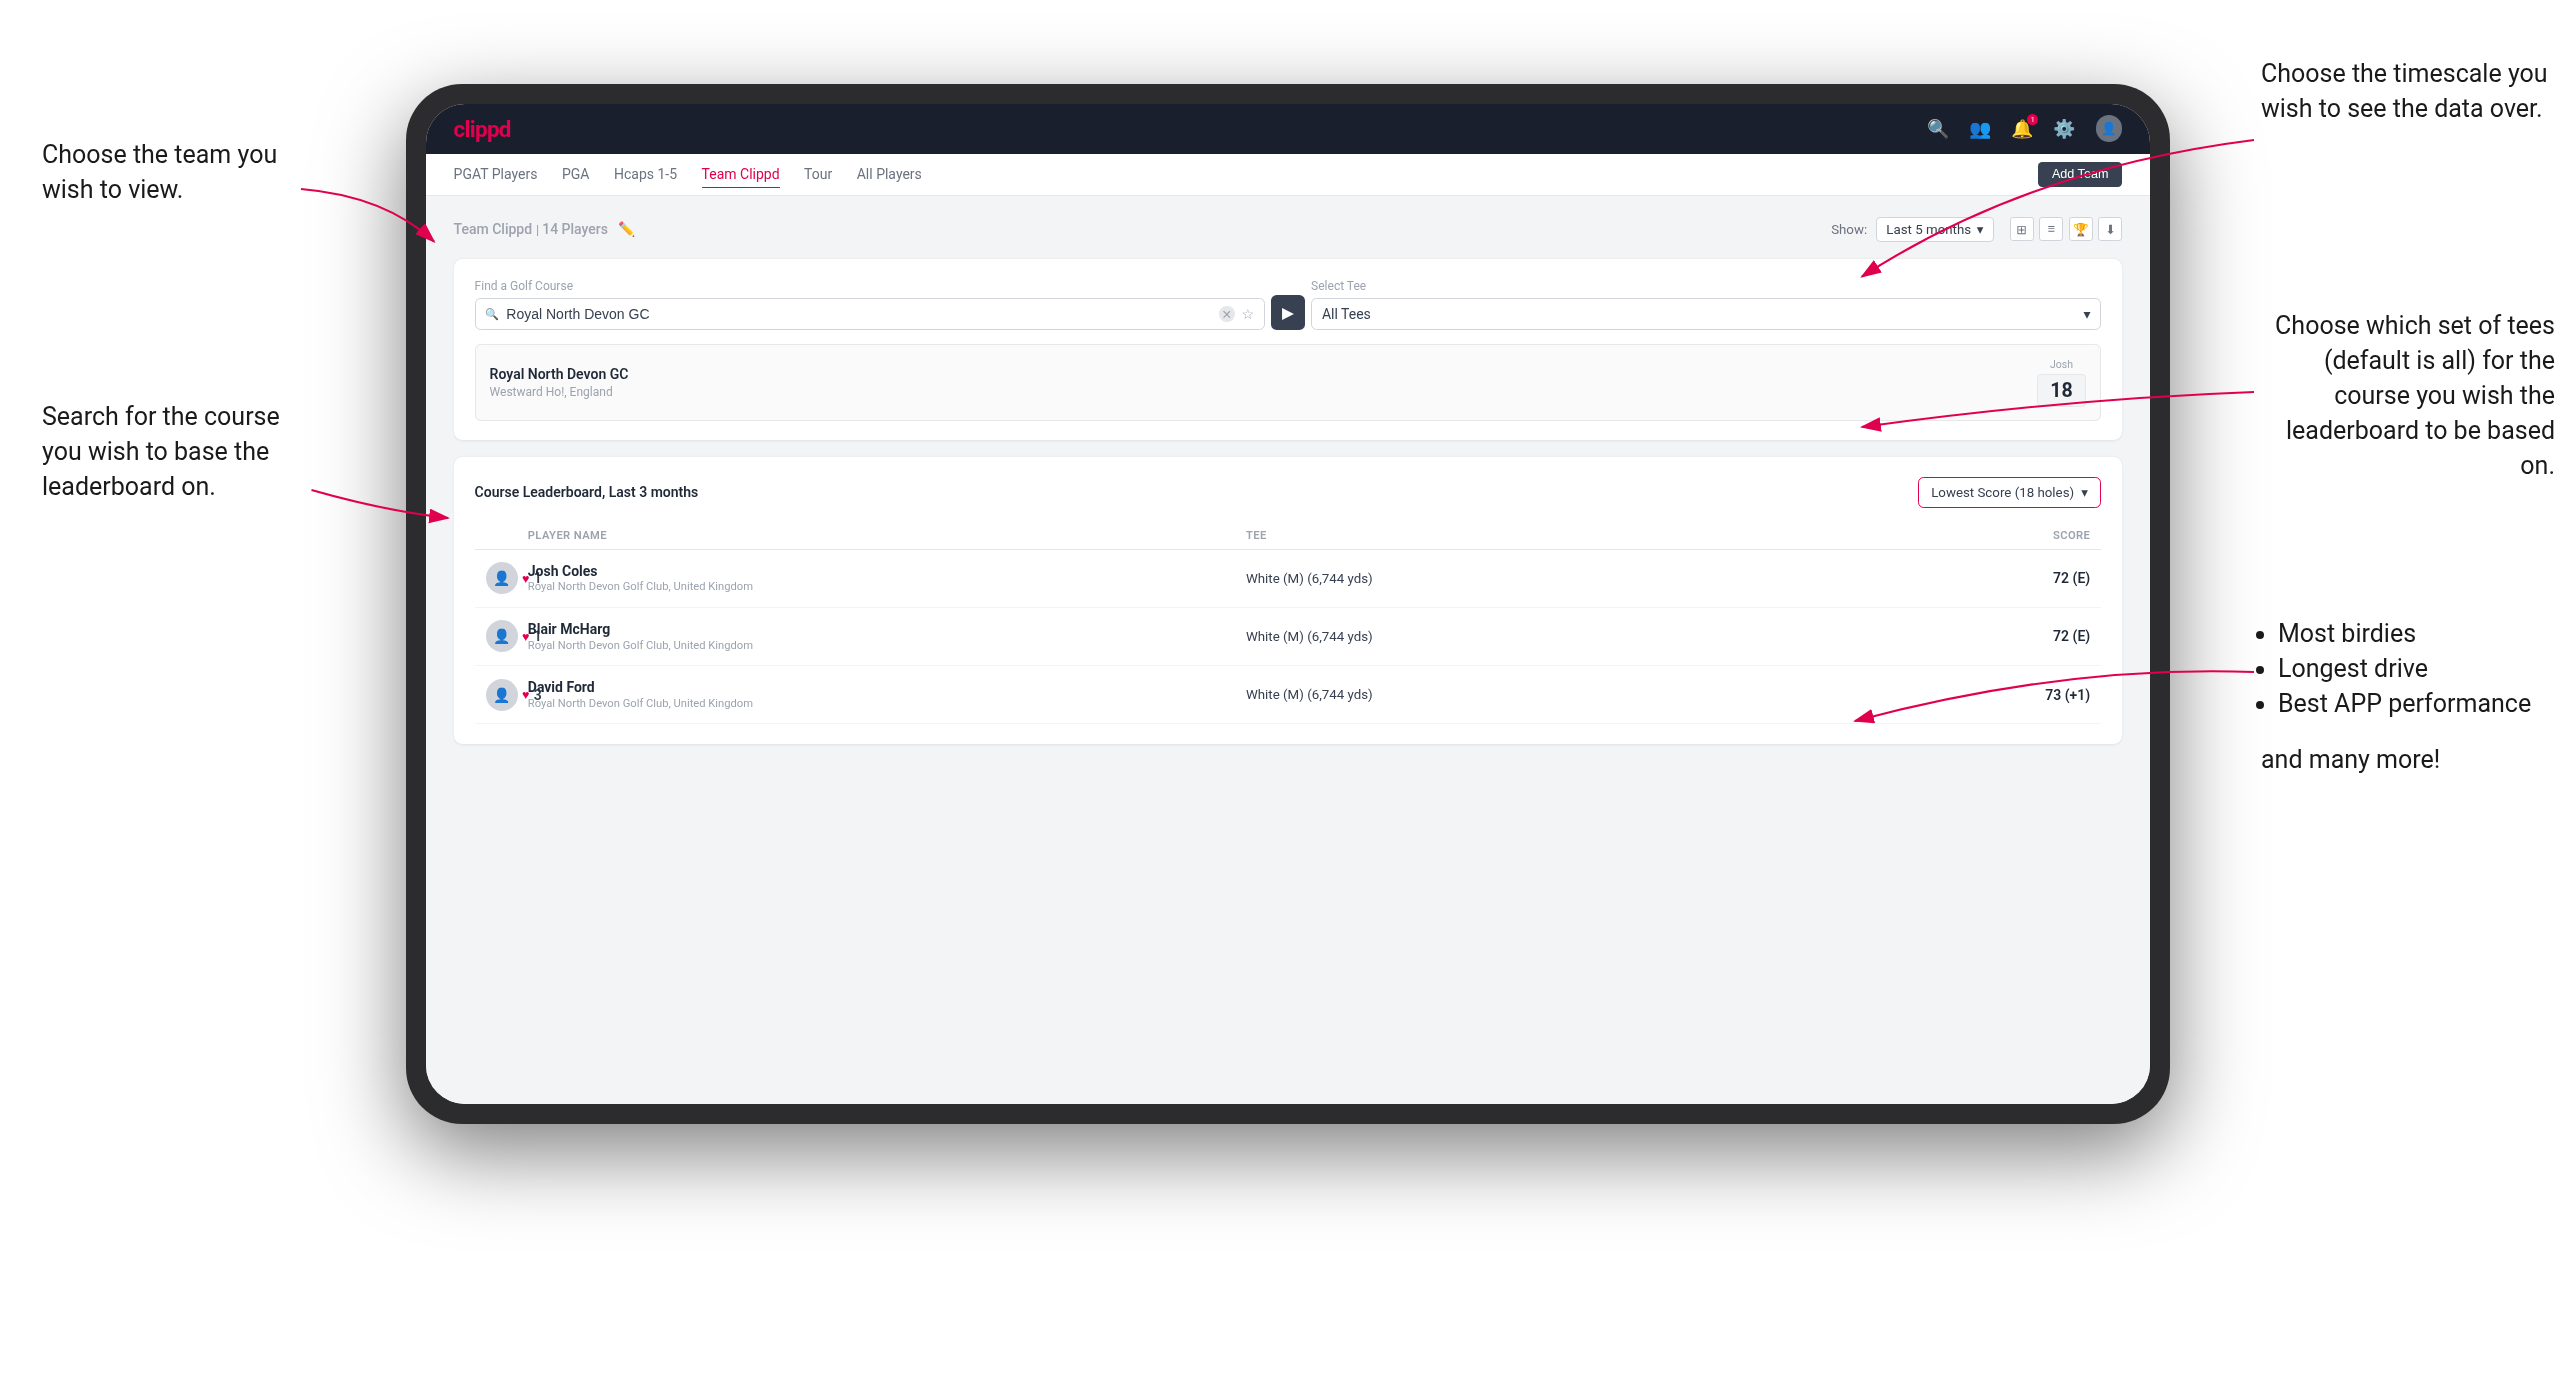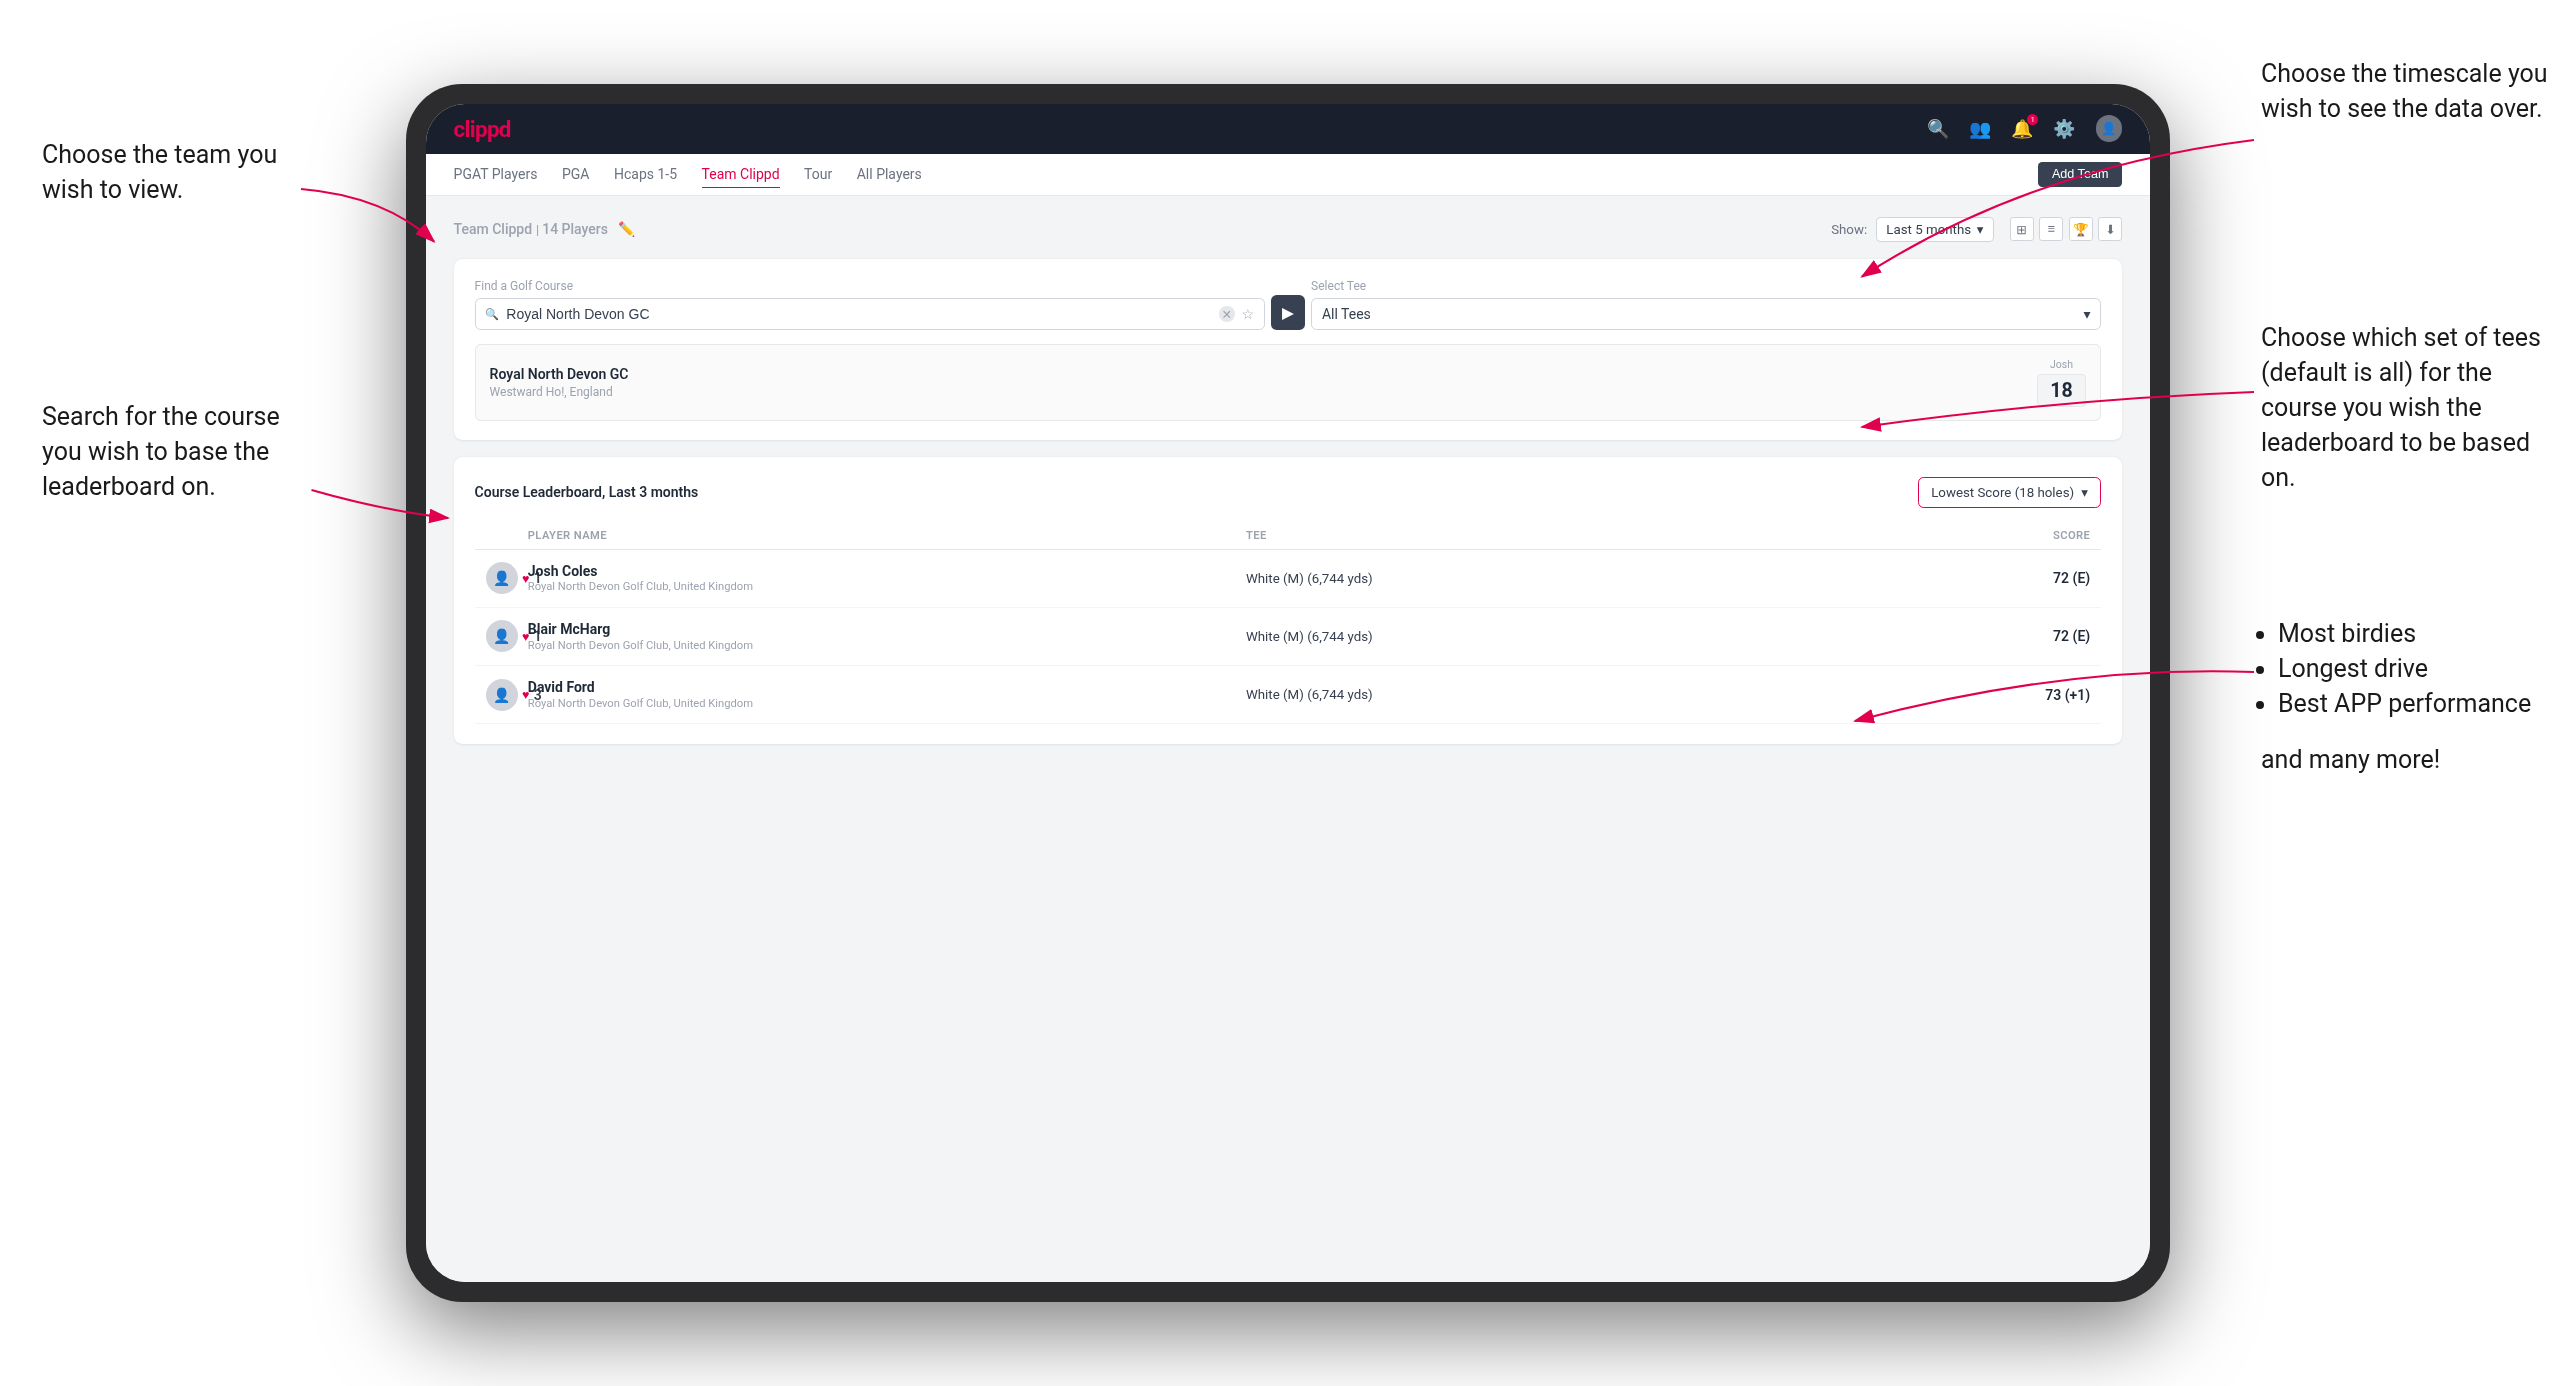--- a/index.html
+++ b/index.html
@@ -20,21 +20,21 @@
       line-height: 1.4;
       max-width: 266px;
     }
 
     
     .tablet-frame {
       position: absolute;
       left: 406px;
       top: 84px;
       width: 1764px;
-      height: 1218px;
+      height: 1040px;
       background: #2c2c2e;
       border-radius: 56px;
       box-shadow: 0 28px 84px rgba(0,0,0,0.5);
     }
 
     .tablet-screen {
       position: absolute;
       left: 19.6px;
       top: 19.6px;
       right: 19.6px;
@@ -669,21 +669,21 @@
 </div>
 
 <div class="annotation" style="left:42px; top:137px;">
   <span>Choose the team you wish to view.</span>
 </div>
 
 <div class="annotation" style="left:2261px; top:56px; max-width:294px;">
   <span>Choose the timescale you wish to see the data over.</span>
 </div>
 
-<div class="annotation" style="left:2261px; top:320px; max-width:294px;">
+<div class="annotation" style="left:2261px; top:308px; max-width:294px;text-align:right;">
   <span>Choose which set of tees (default is all) for the course you wish the leaderboard to be based on.</span>
 </div>
 
 <div class="annotation" style="left:42px; top:399px; max-width:266px;">
   <span>Search for the course you wish to base the leaderboard on.</span>
 </div>
 
 <div class="annotation" style="left:2261px; top:602px; max-width:294px;">
   <ul style="margin-top:14px; margin-left:17px; list-style:disc;">
     <li>Most birdies</li>

